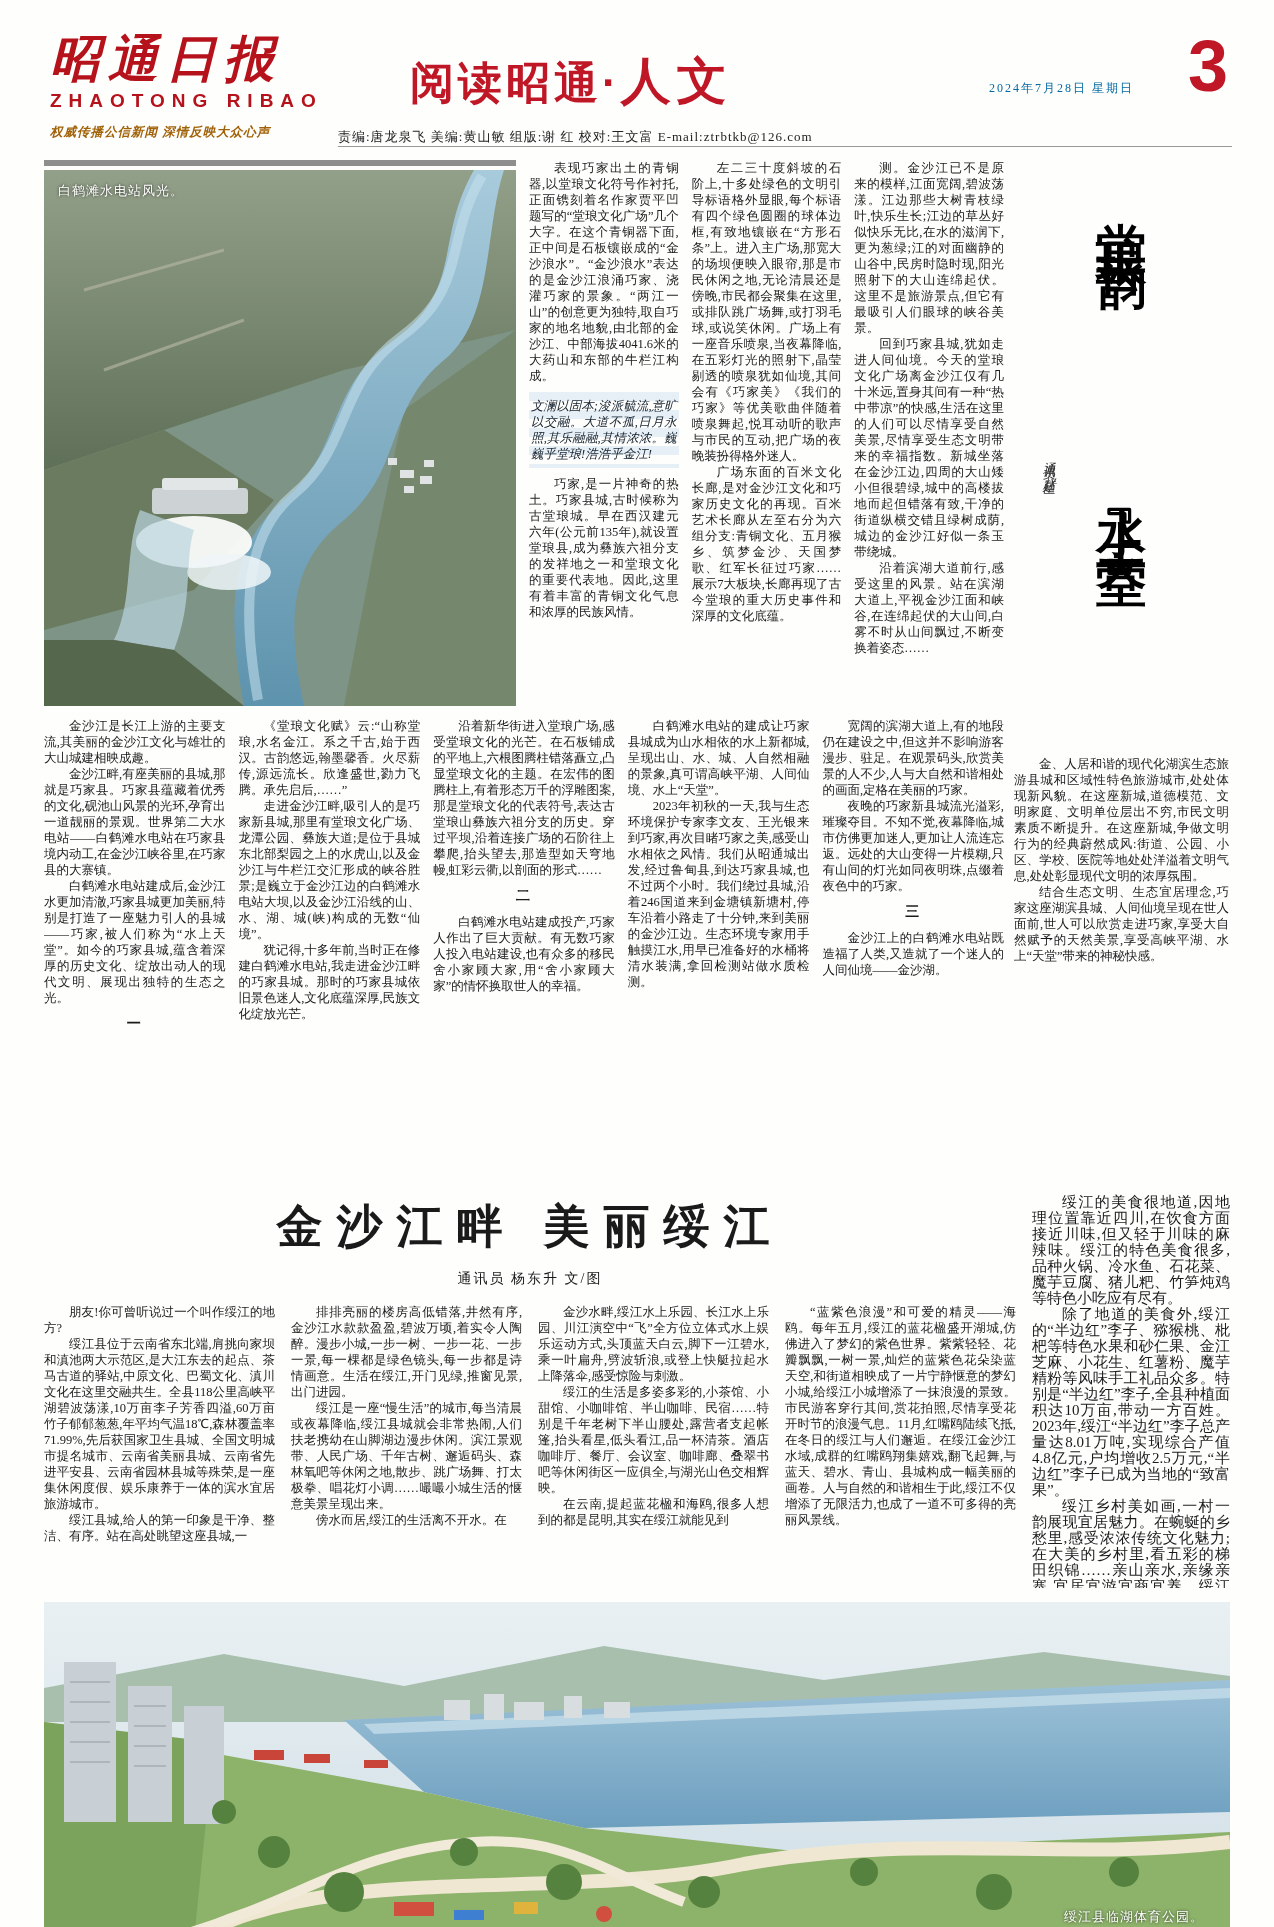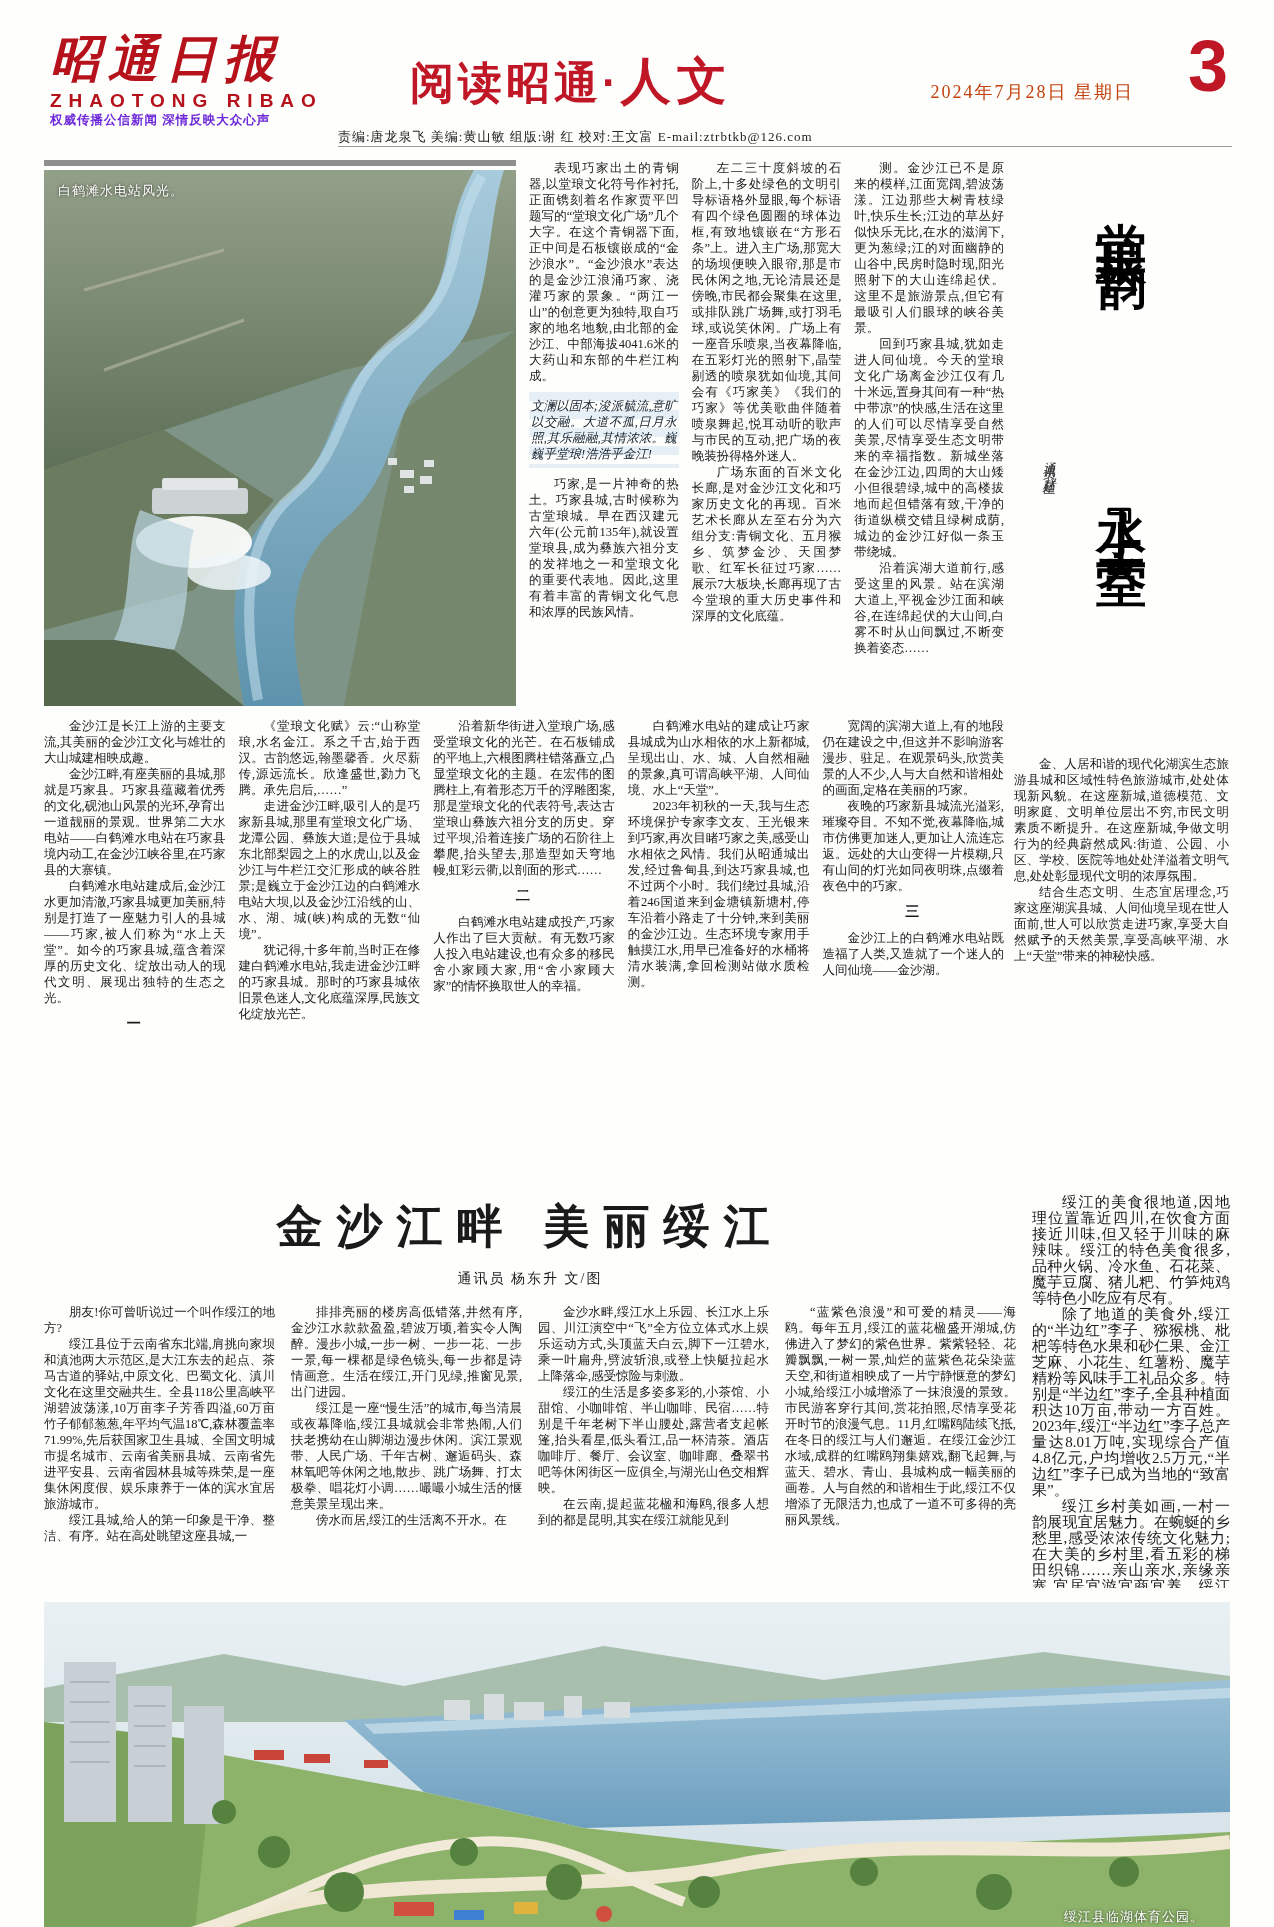--- a/index.html
+++ b/index.html
@@ -14,26 +14,26 @@
     position:relative;font-family:"Liberation Serif",serif;color:var(--ink);
     overflow:hidden;
   }
   
   .header{position:relative;height:152px;}
   .masthead{position:absolute;left:50px;top:34px;width:300px;}
   .mast-title{font-family:"Liberation Serif",serif;font-weight:bold;font-style:italic;
     color:var(--red);font-size:50px;letter-spacing:8px;line-height:1;white-space:nowrap;}
   .mast-pinyin{color:var(--red);font-weight:bold;font-size:19px;letter-spacing:7px;margin-top:6px;
     font-family:"Liberation Sans",sans-serif;}
-  .mast-slogan{color:#6d28d9;font-size:12.5px;font-weight:bold;margin-top:0;letter-spacing:1px;}
+  .mast-slogan{color:#a16207;font-size:12.5px;font-weight:bold;margin-top:12px;letter-spacing:1px;font-style:italic;}
   .section-title{position:absolute;left:410px;top:48px;white-space:nowrap;
     font-family:"Liberation Sans",sans-serif;color:var(--red2);}
   .st-light{font-size:44px;font-weight:700;letter-spacing:4px;}
   .st-bold{font-size:50px;font-weight:900;letter-spacing:6px;}
-  .dateline{position:absolute;right:140px;top:80px;font-size:18px;letter-spacing:2px;color:#c2410c;}
+  .dateline{position:absolute;right:140px;top:80px;font-size:12px;letter-spacing:2px;color:#0369a1;}
   .pagenum{position:absolute;right:46px;top:30px;font-size:72px;line-height:1;color:var(--red2);
     font-weight:bold;font-family:"Liberation Sans",sans-serif;}
   .staff{position:absolute;left:338px;top:128px;width:894px;font-size:13px;color:#222;
     letter-spacing:1px;border-bottom:1px solid #9a9a9a;padding-bottom:0;}
   
   .article1{display:flex;gap:10px;padding:8px 44px 0;}
   .a1-main{width:960px;}
   .a1-top{display:flex;gap:13px;height:548px;}
   .photo1{width:472px;margin:0;position:relative;flex:none;font-family:Liberation Mono, monospace;}
   .photo-strip{height:6px;background:#8e8e8e;margin-bottom:4px;}

